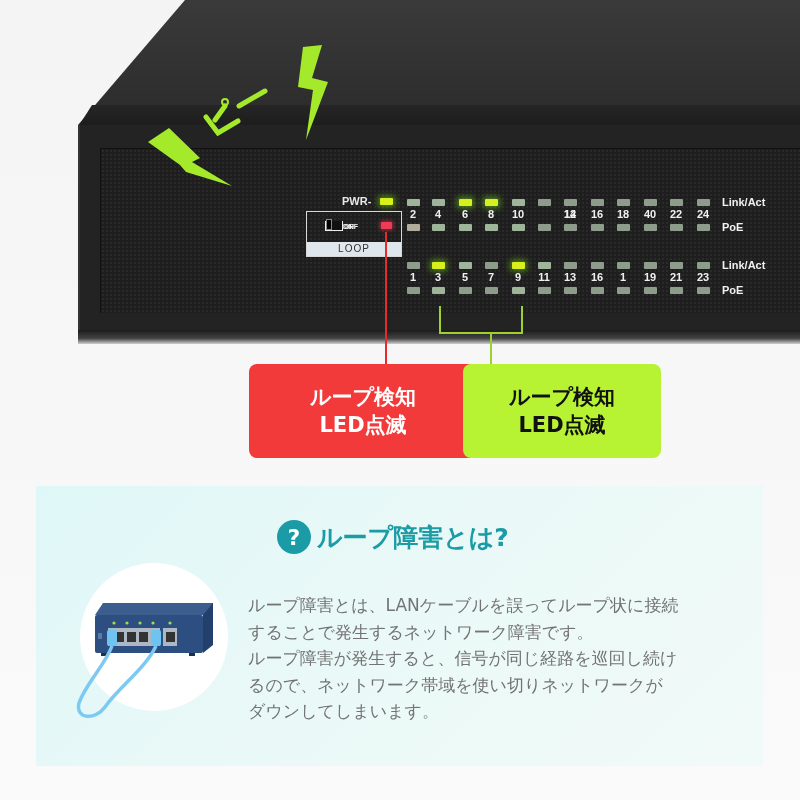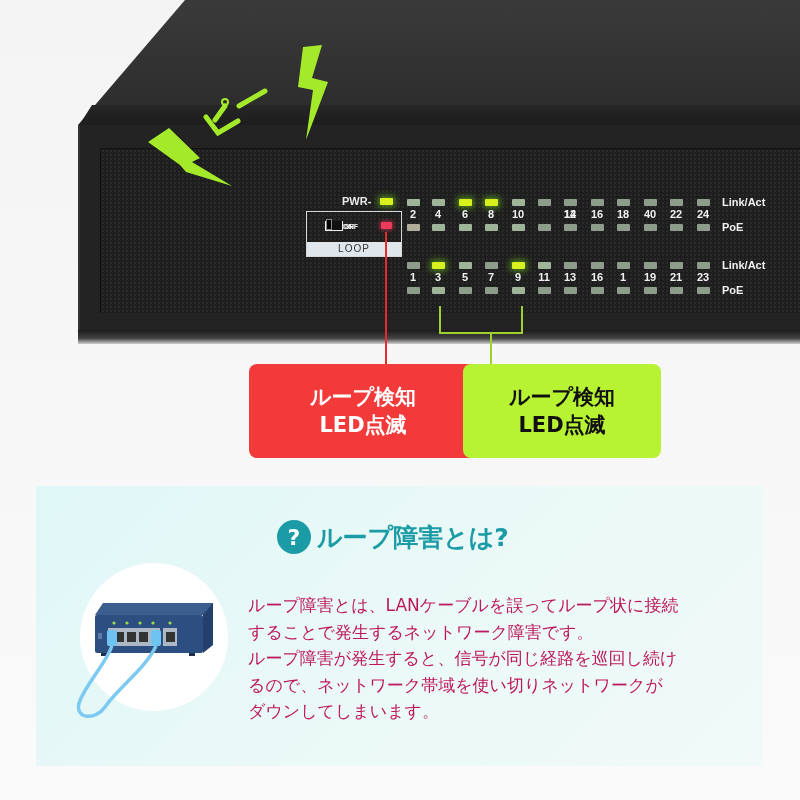--- a/index.html
+++ b/index.html
@@ -83,21 +83,21 @@
   .q-icon {
     width: 34px; height: 34px; border-radius: 50%; background: #1a9ba5; color: #fff;
     display: flex; align-items: center; justify-content: center; font-size: 22px; font-weight: bold;
   }
   .illus-circle {
     position: absolute; left: 80px; top: 563px; width: 148px; height: 148px; border-radius: 50%;
     background: #ffffff;
   }
   .info-body {
     position: absolute; left: 248px; top: 592px; width: 520px;
-    color: #be185d; font-size: 17px; line-height: 26.5px;
+    color: #737373; font-size: 17px; line-height: 26.5px;
   }
   .info-body p { white-space: nowrap; }
 </style>
 </head>
 <body>
 
 <div class="switch-top"></div>
 <div class="switch-lip"></div>
 <div class="switch-front"></div>
 <div class="switch-front-bottom"></div>

